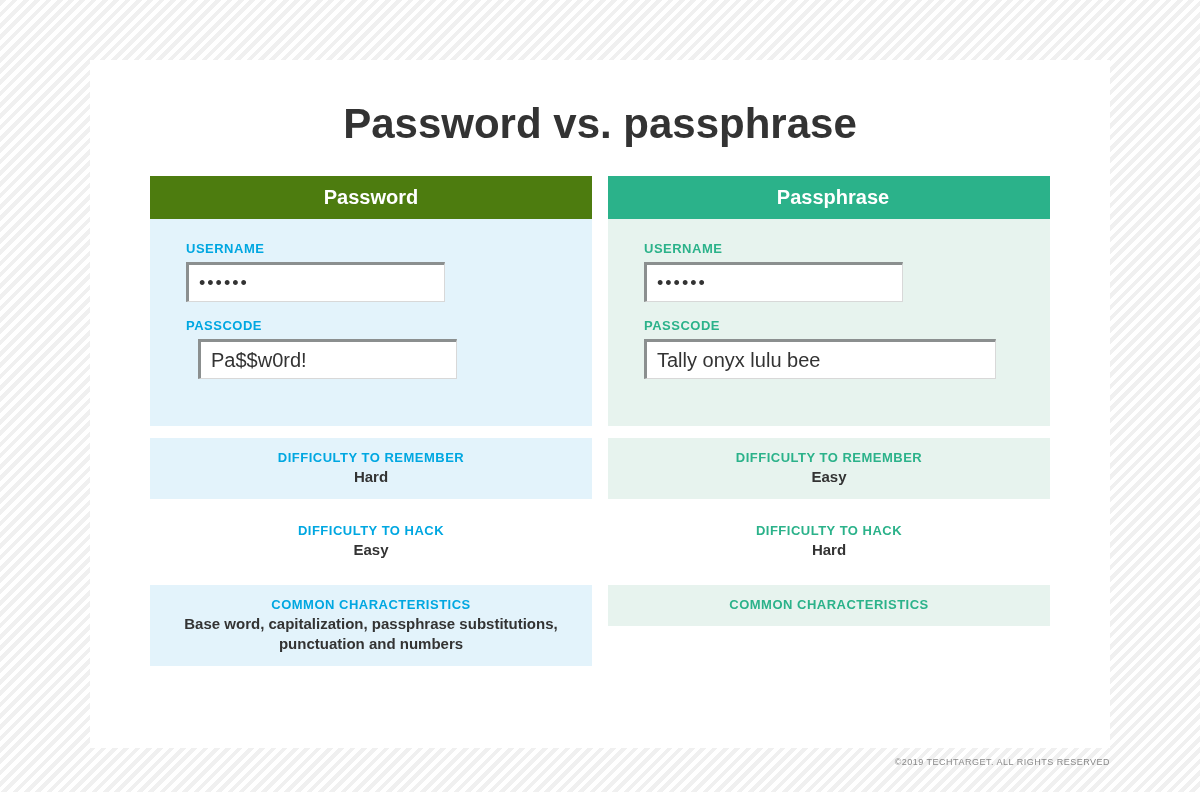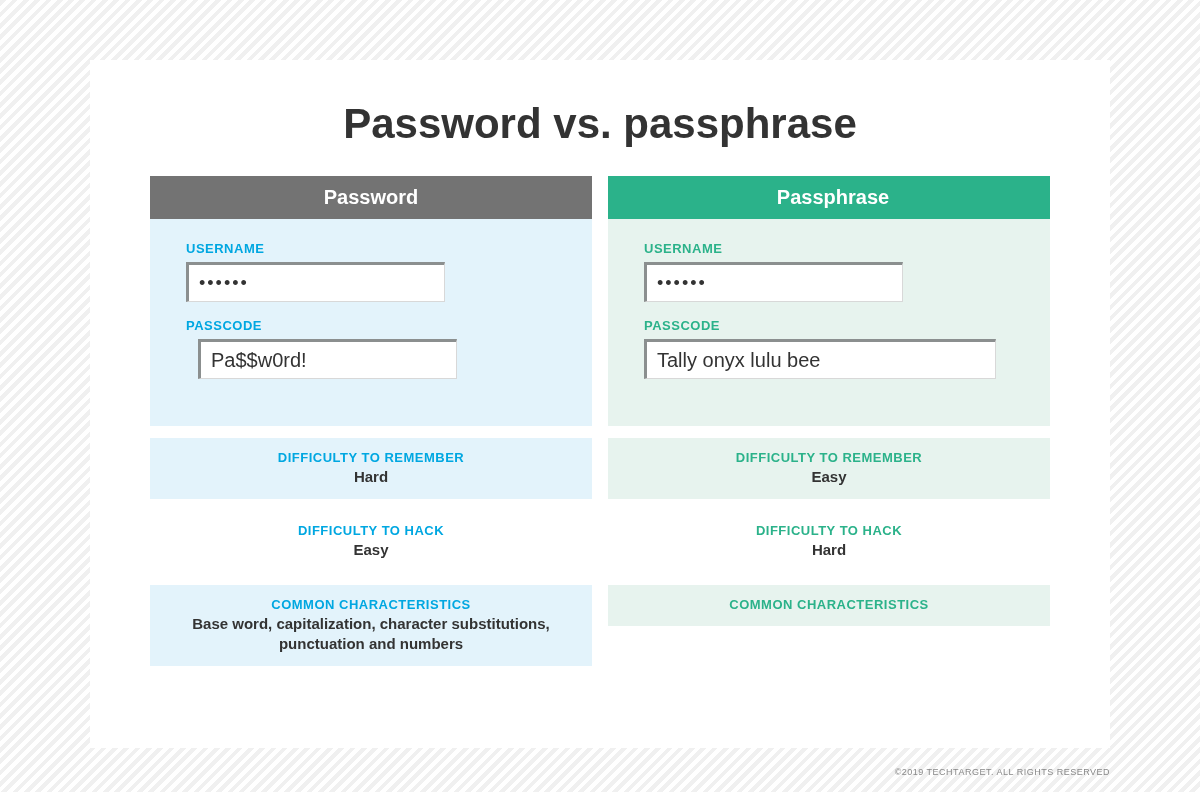--- a/index.html
+++ b/index.html
@@ -41,21 +41,21 @@
     display: flex;
     flex-direction: column;
   }
   .col-header {
     color: #ffffff;
     font-size: 20px;
     font-weight: 700;
     text-align: center;
     padding: 10px 0;
   }
-  .pw .col-header { background: #737373; }
+  .pw .col-header { background: #4d7c0f; }
   .pp .col-header { background: #2bb28a; padding-left: 8px; }
   .form-block {
     padding: 22px 36px 31px 36px;
   }
   .pw .form-block { background: #e3f3fb; }
   .pp .form-block { background: #e7f3ee; }
   .field-label {
     font-size: 13px;
     font-weight: 700;
     letter-spacing: 0.5px;
@@ -101,21 +101,21 @@
   .pp .info-label { color: #2bb28a; }
   .info-value {
     font-size: 15px;
     color: #333333;
     line-height: 1.35;
     font-weight: bold;
   }
   .copyright {
     position: absolute;
     right: 90px;
-    bottom: 15px;
+    bottom: 25px;
     font-size: 9px;
     letter-spacing: 0.5px;
     color: #888888;
   }
 </style>
 </head>
 <body>
 
 <div class="card">
   <h1 class="title">Password vs. passphrase</h1>
@@ -138,21 +138,21 @@
         <div class="info-value">Hard</div>
       </div>
 
       <div class="info-block">
         <div class="info-label">DIFFICULTY TO HACK</div>
         <div class="info-value">Easy</div>
       </div>
 
       <div class="info-block shaded">
         <div class="info-label">COMMON CHARACTERISTICS</div>
-        <div class="info-value">Base word, capitalization, character substitutions, punctuation and numbers</div>
+        <div class="info-value">Base word, capitalization, passphrase substitutions, punctuation and numbers</div>
       </div>
     </div>
 
     <div class="col pp">
       <div class="col-header">Passphrase</div>
 
       <div class="form-block">
         <div class="field-label">USERNAME</div>
         <div class="input-box username input-dots">••••••</div>
 

